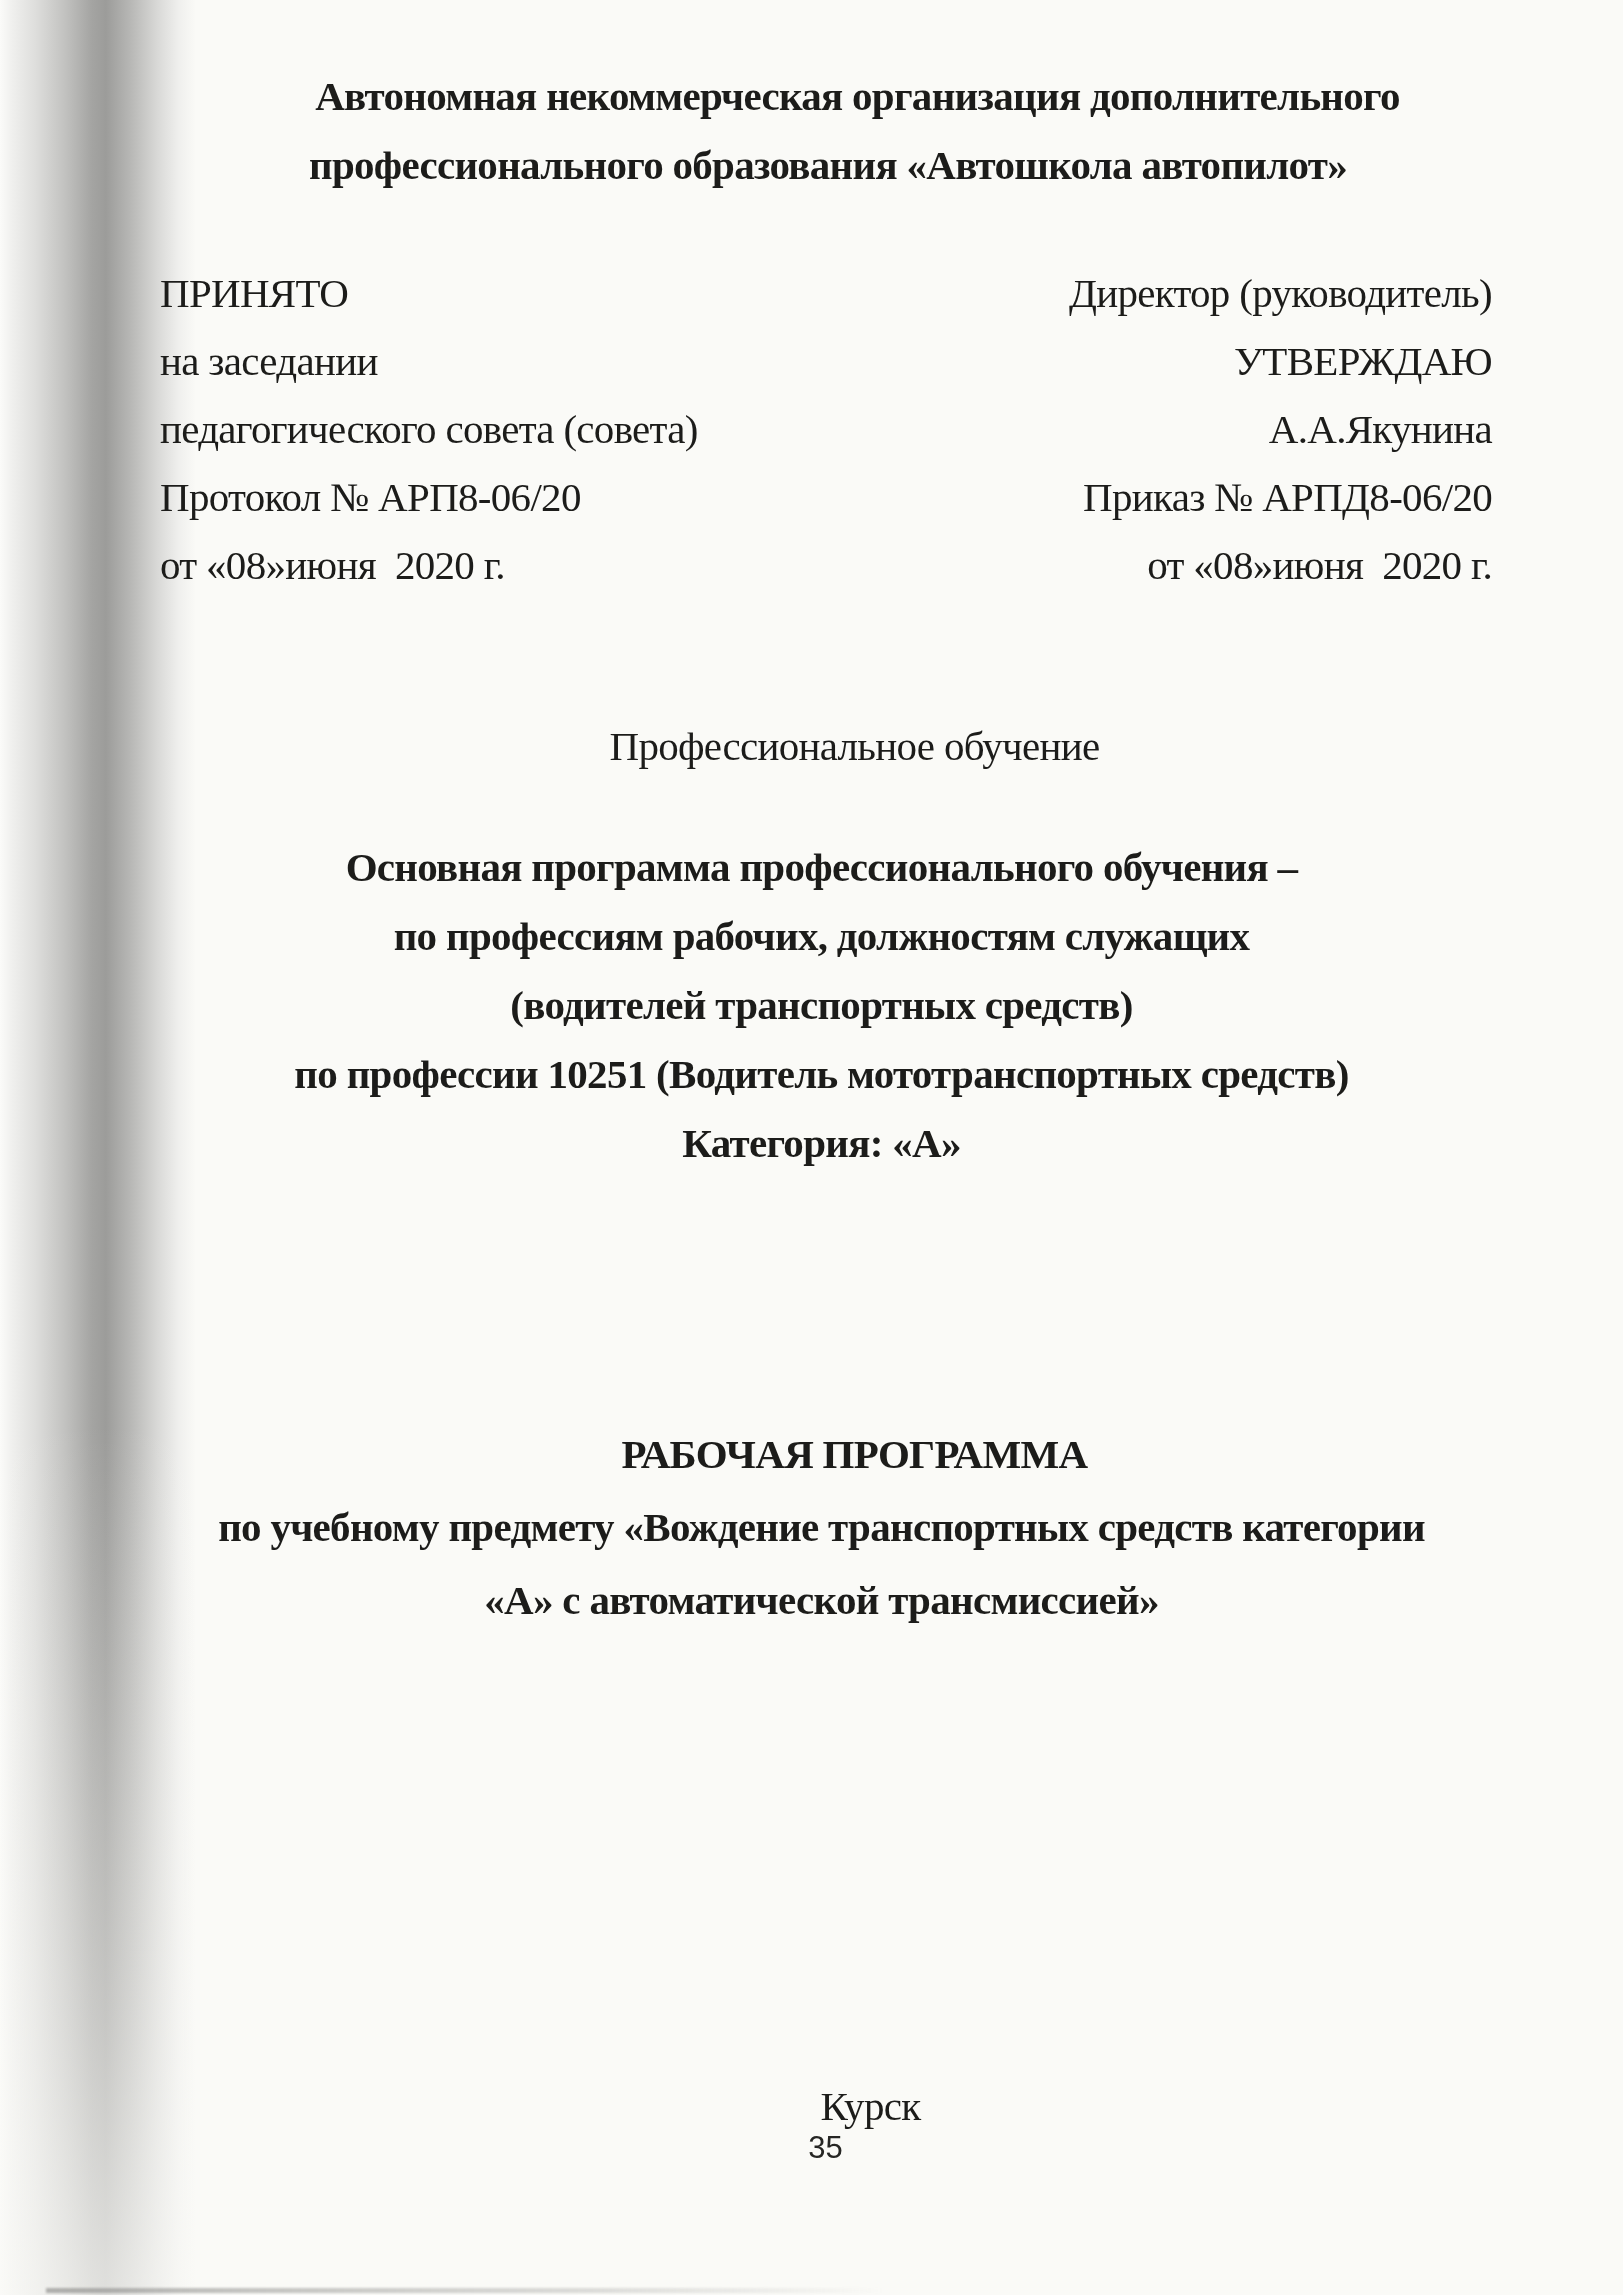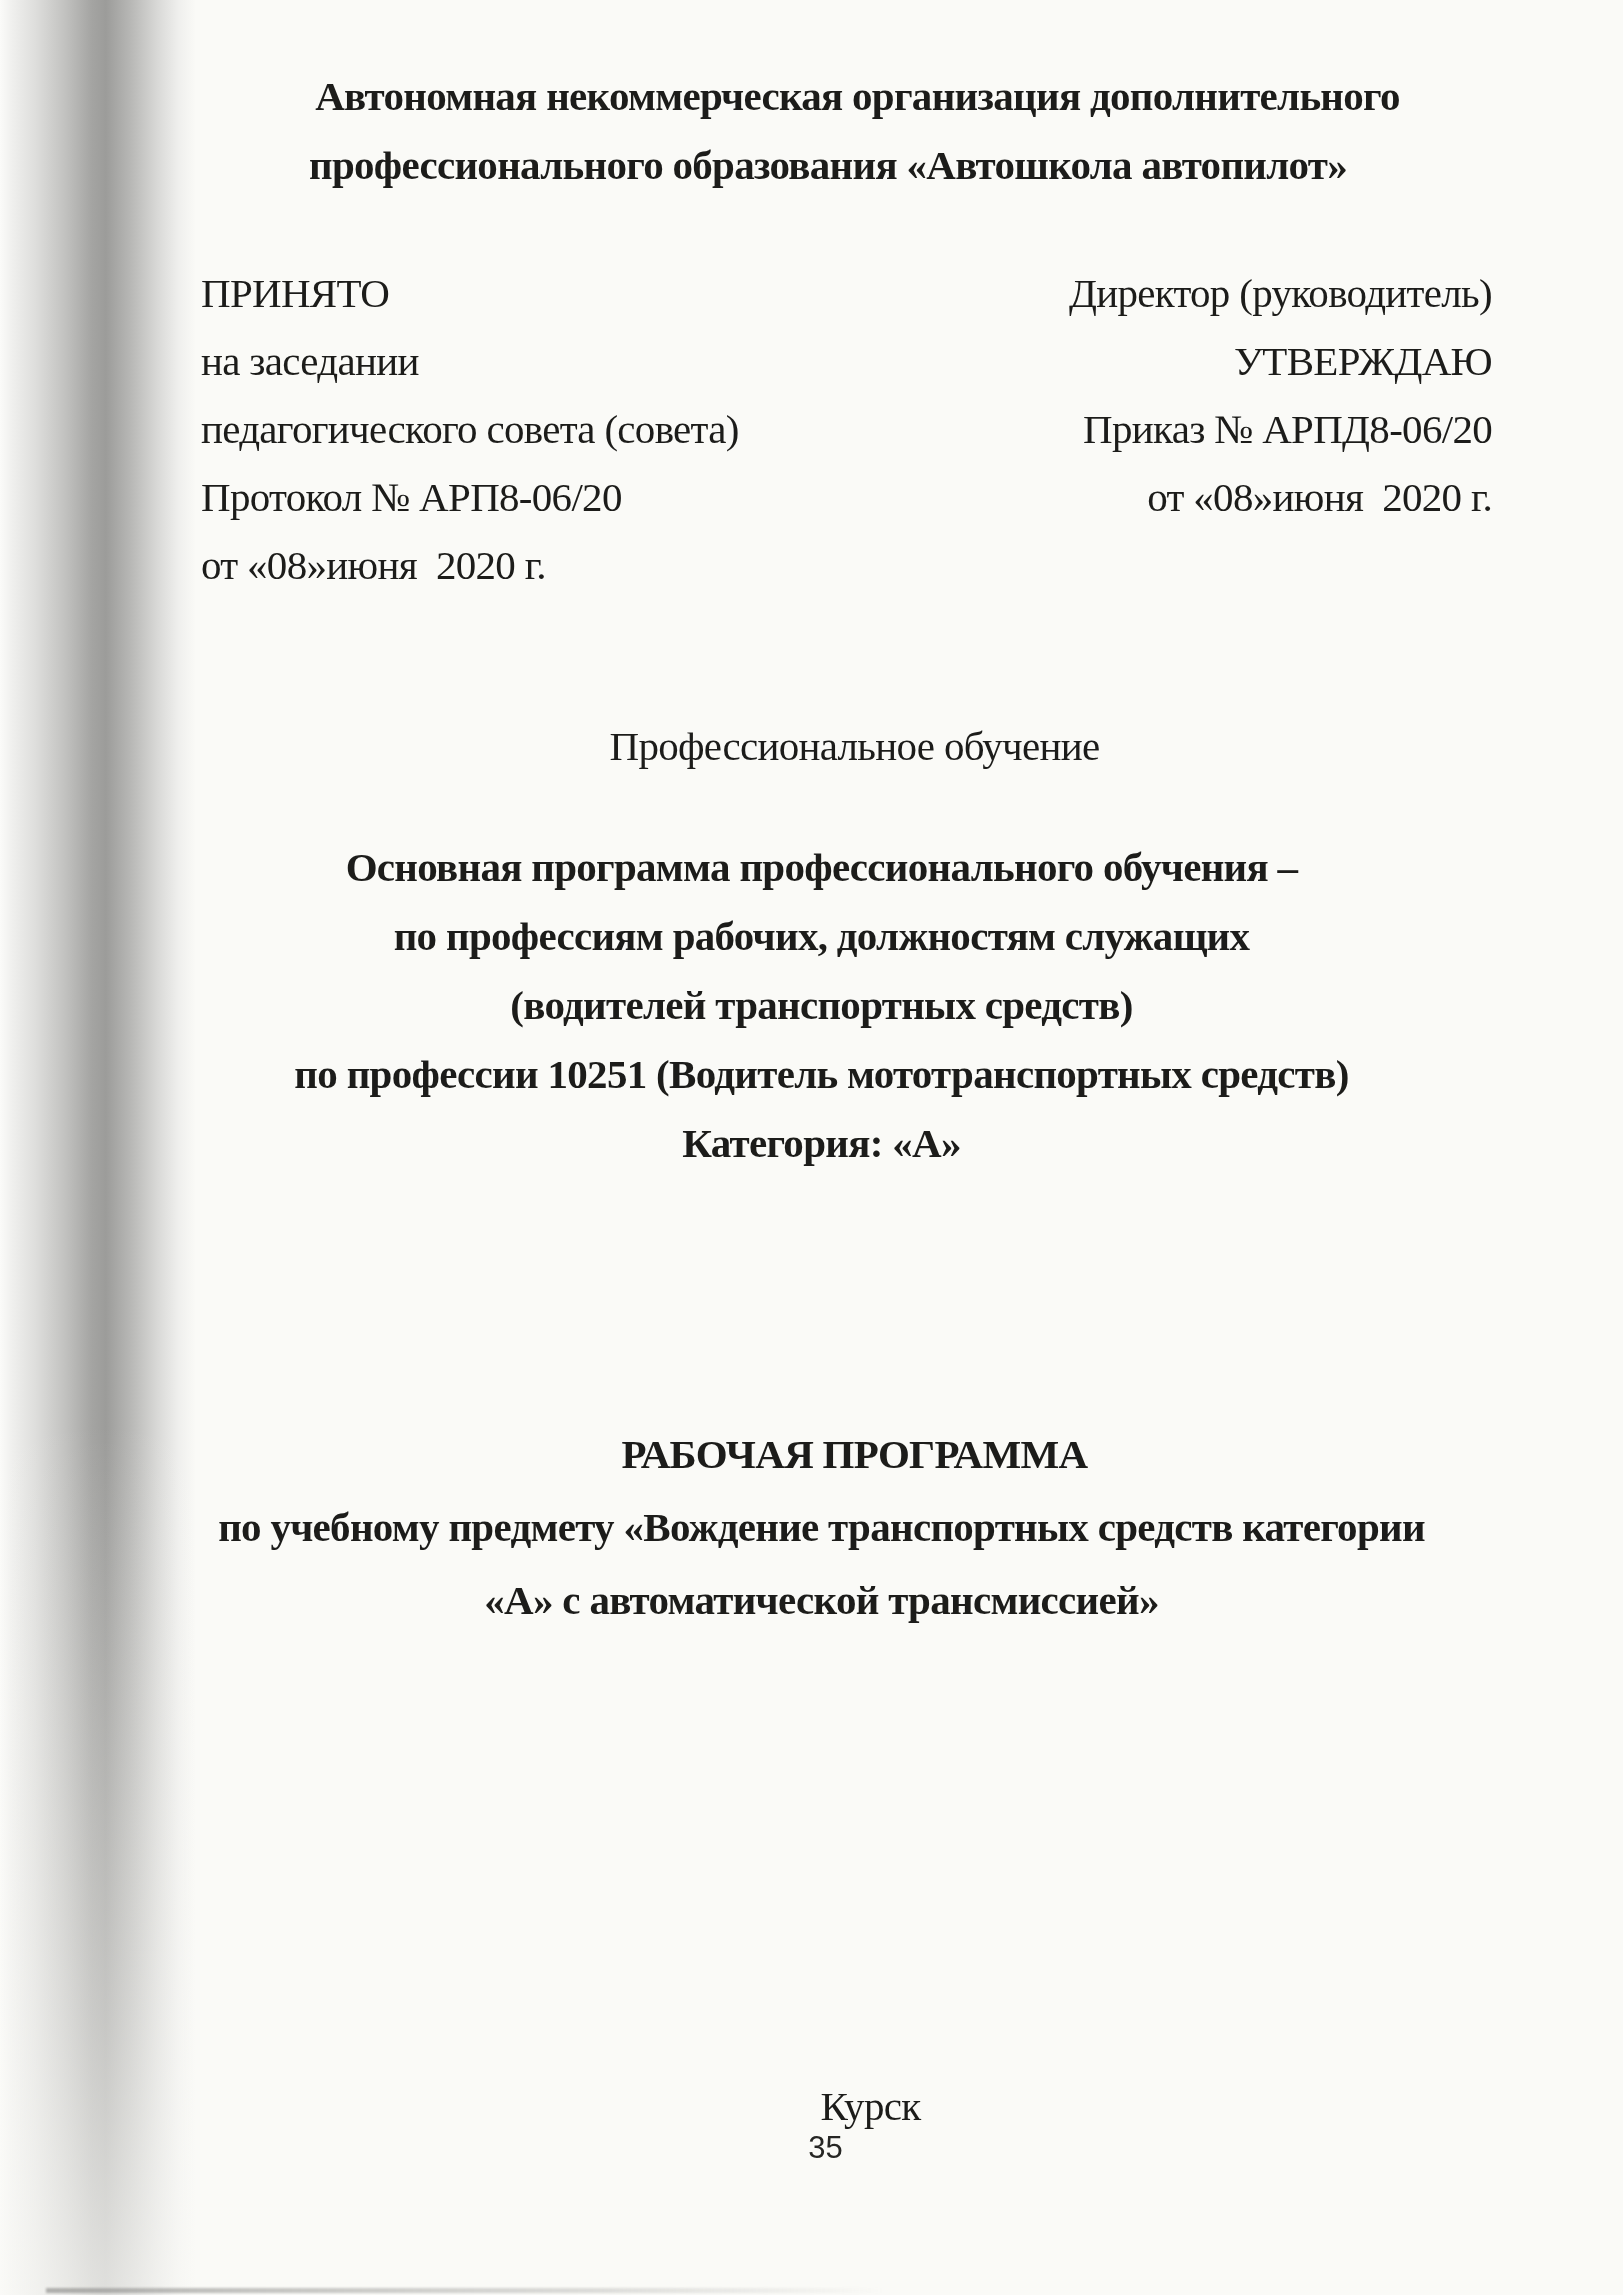--- a/index.html
+++ b/index.html
@@ -33,21 +33,21 @@
   }
 
   .org-header {
     position:absolute; top:62px; left:0; right:0;
     text-align:center; line-height:69px; font-weight:bold;
   }
   .org-header .l1 { transform:translateX(36px); }
   .org-header .l2 { transform:translateX(6.5px); }
 
   .approval { position:absolute; top:259px; left:160px; right:151px; height:367px; line-height:68px; }
-  .approval .accepted { position:absolute; left:0; top:0; text-align:left;margin-left:41px; }
+  .approval .accepted { position:absolute; left:0; top:0; text-align:left; }
   .approval .approved { position:absolute; right:0; top:0; text-align:right; }
 
   .training-type {
     position:absolute; top:712px; left:0; right:0;
     text-align:center; line-height:69px; transform:translateX(33px);
   }
 
   .main-title {
     position:absolute; top:833px; left:0; right:0;
     text-align:center; line-height:69px; font-weight:bold;
@@ -88,20 +88,21 @@
     <div class="accepted">
       <div class="line">ПРИНЯТО</div>
       <div class="line">на заседании</div>
       <div class="line">педагогического совета (совета)</div>
       <div class="line">Протокол № АРП8-06/20</div>
       <div class="line">от «08»июня  2020 г.</div>
     </div>
     <div class="approved">
       <div class="line">Директор (руководитель)</div>
       <div class="line">УТВЕРЖДАЮ</div>
+      <div class="line">А.А.Якунина</div>
       <div class="line">Приказ № АРПД8-06/20</div>
       <div class="line">от «08»июня  2020 г.</div>
     </div>
   </section>
 
   <div class="training-type line">Профессиональное обучение</div>
 
   <section class="main-title">
     <div class="line">Основная программа профессионального обучения –</div>
     <div class="line">по профессиям рабочих, должностям служащих</div>

